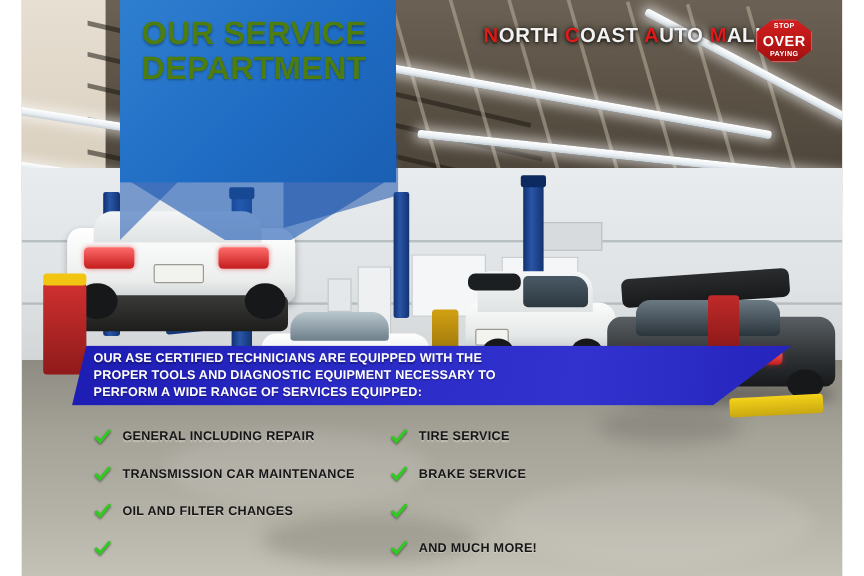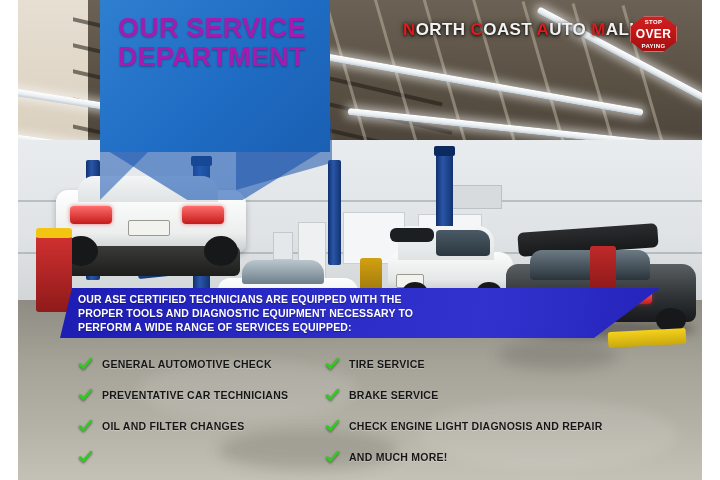--- a/index.html
+++ b/index.html
@@ -123,21 +123,21 @@
     background:rgba(26,80,170,.55);
     clip-path:polygon(0 28%,100% 0,100% 62%,0 100%);
   }
   .hdr-wedge3{
     position:absolute;left:100px;top:150px;width:50px;height:50px;
     background:rgba(28,86,176,.55);
     clip-path:polygon(0 0,100% 0,0 100%);
   }
   .hdr-title{
     position:absolute;left:118px;top:14px;width:215px;
-    color:#a21caf;
+    color:#4d7c0f;
     font-size:27px;line-height:29px;
     font-weight:700;letter-spacing:.2px;
     text-shadow:0 1px 2px rgba(0,0,0,.30);
   }
   .hdr-title span{display:block;}
 
   
   .logo{
     position:absolute;left:403px;top:20px;
     font-size:17px;font-weight:700;letter-spacing:.4px;
@@ -356,30 +356,30 @@
   </div>
 
   <div class="svc-col svc-left">
     <div class="svc-item">
       <span class="chk">
           <svg width="15" height="15" viewBox="0 0 15 15">
             <path d="M1.5 7.4 L5.2 11.3 L13.4 1.6 L11.6 4.6 L5.2 9.2 L3.0 6.2 Z" fill="#2ecc1e"></path>
             <path d="M2 7.6 L5.4 11 L13 2" stroke="#2ecc1e" stroke-width="2.4" fill="none" stroke-linecap="round"></path>
           </svg>
         </span>
-      <span class="svc-label">GENERAL AUTOMOTIVE CHECK</span>
-    </div>
-    <div class="svc-item">
-      <span class="chk">
-          <svg width="15" height="15" viewBox="0 0 15 15">
-            <path d="M1.5 7.4 L5.2 11.3 L13.4 1.6 L11.6 4.6 L5.2 9.2 L3.0 6.2 Z" fill="#2ecc1e"></path>
-            <path d="M2 7.6 L5.4 11 L13 2" stroke="#2ecc1e" stroke-width="2.4" fill="none" stroke-linecap="round"></path>
-          </svg>
-        </span>
-      <span class="svc-label">PREVENTATIVE CAR TECHNICIANS</span>
+      <span class="svc-label">GENERAL INCLUDING REPAIR</span>
+    </div>
+    <div class="svc-item">
+      <span class="chk">
+          <svg width="15" height="15" viewBox="0 0 15 15">
+            <path d="M1.5 7.4 L5.2 11.3 L13.4 1.6 L11.6 4.6 L5.2 9.2 L3.0 6.2 Z" fill="#2ecc1e"></path>
+            <path d="M2 7.6 L5.4 11 L13 2" stroke="#2ecc1e" stroke-width="2.4" fill="none" stroke-linecap="round"></path>
+          </svg>
+        </span>
+      <span class="svc-label">TRANSMISSION CAR MAINTENANCE</span>
     </div>
     <div class="svc-item">
       <span class="chk">
           <svg width="15" height="15" viewBox="0 0 15 15">
             <path d="M1.5 7.4 L5.2 11.3 L13.4 1.6 L11.6 4.6 L5.2 9.2 L3.0 6.2 Z" fill="#2ecc1e"></path>
             <path d="M2 7.6 L5.4 11 L13 2" stroke="#2ecc1e" stroke-width="2.4" fill="none" stroke-linecap="round"></path>
           </svg>
         </span>
       <span class="svc-label">OIL AND FILTER CHANGES</span>
     </div>
@@ -412,21 +412,20 @@
         </span>
       <span class="svc-label">BRAKE SERVICE</span>
     </div>
     <div class="svc-item">
       <span class="chk">
           <svg width="15" height="15" viewBox="0 0 15 15">
             <path d="M1.5 7.4 L5.2 11.3 L13.4 1.6 L11.6 4.6 L5.2 9.2 L3.0 6.2 Z" fill="#2ecc1e"></path>
             <path d="M2 7.6 L5.4 11 L13 2" stroke="#2ecc1e" stroke-width="2.4" fill="none" stroke-linecap="round"></path>
           </svg>
         </span>
-      <span class="svc-label">CHECK ENGINE LIGHT DIAGNOSIS AND REPAIR</span>
     </div>
     <div class="svc-item">
       <span class="chk">
           <svg width="15" height="15" viewBox="0 0 15 15">
             <path d="M1.5 7.4 L5.2 11.3 L13.4 1.6 L11.6 4.6 L5.2 9.2 L3.0 6.2 Z" fill="#2ecc1e"></path>
             <path d="M2 7.6 L5.4 11 L13 2" stroke="#2ecc1e" stroke-width="2.4" fill="none" stroke-linecap="round"></path>
           </svg>
         </span>
       <span class="svc-label">AND MUCH MORE!</span>
     </div>

